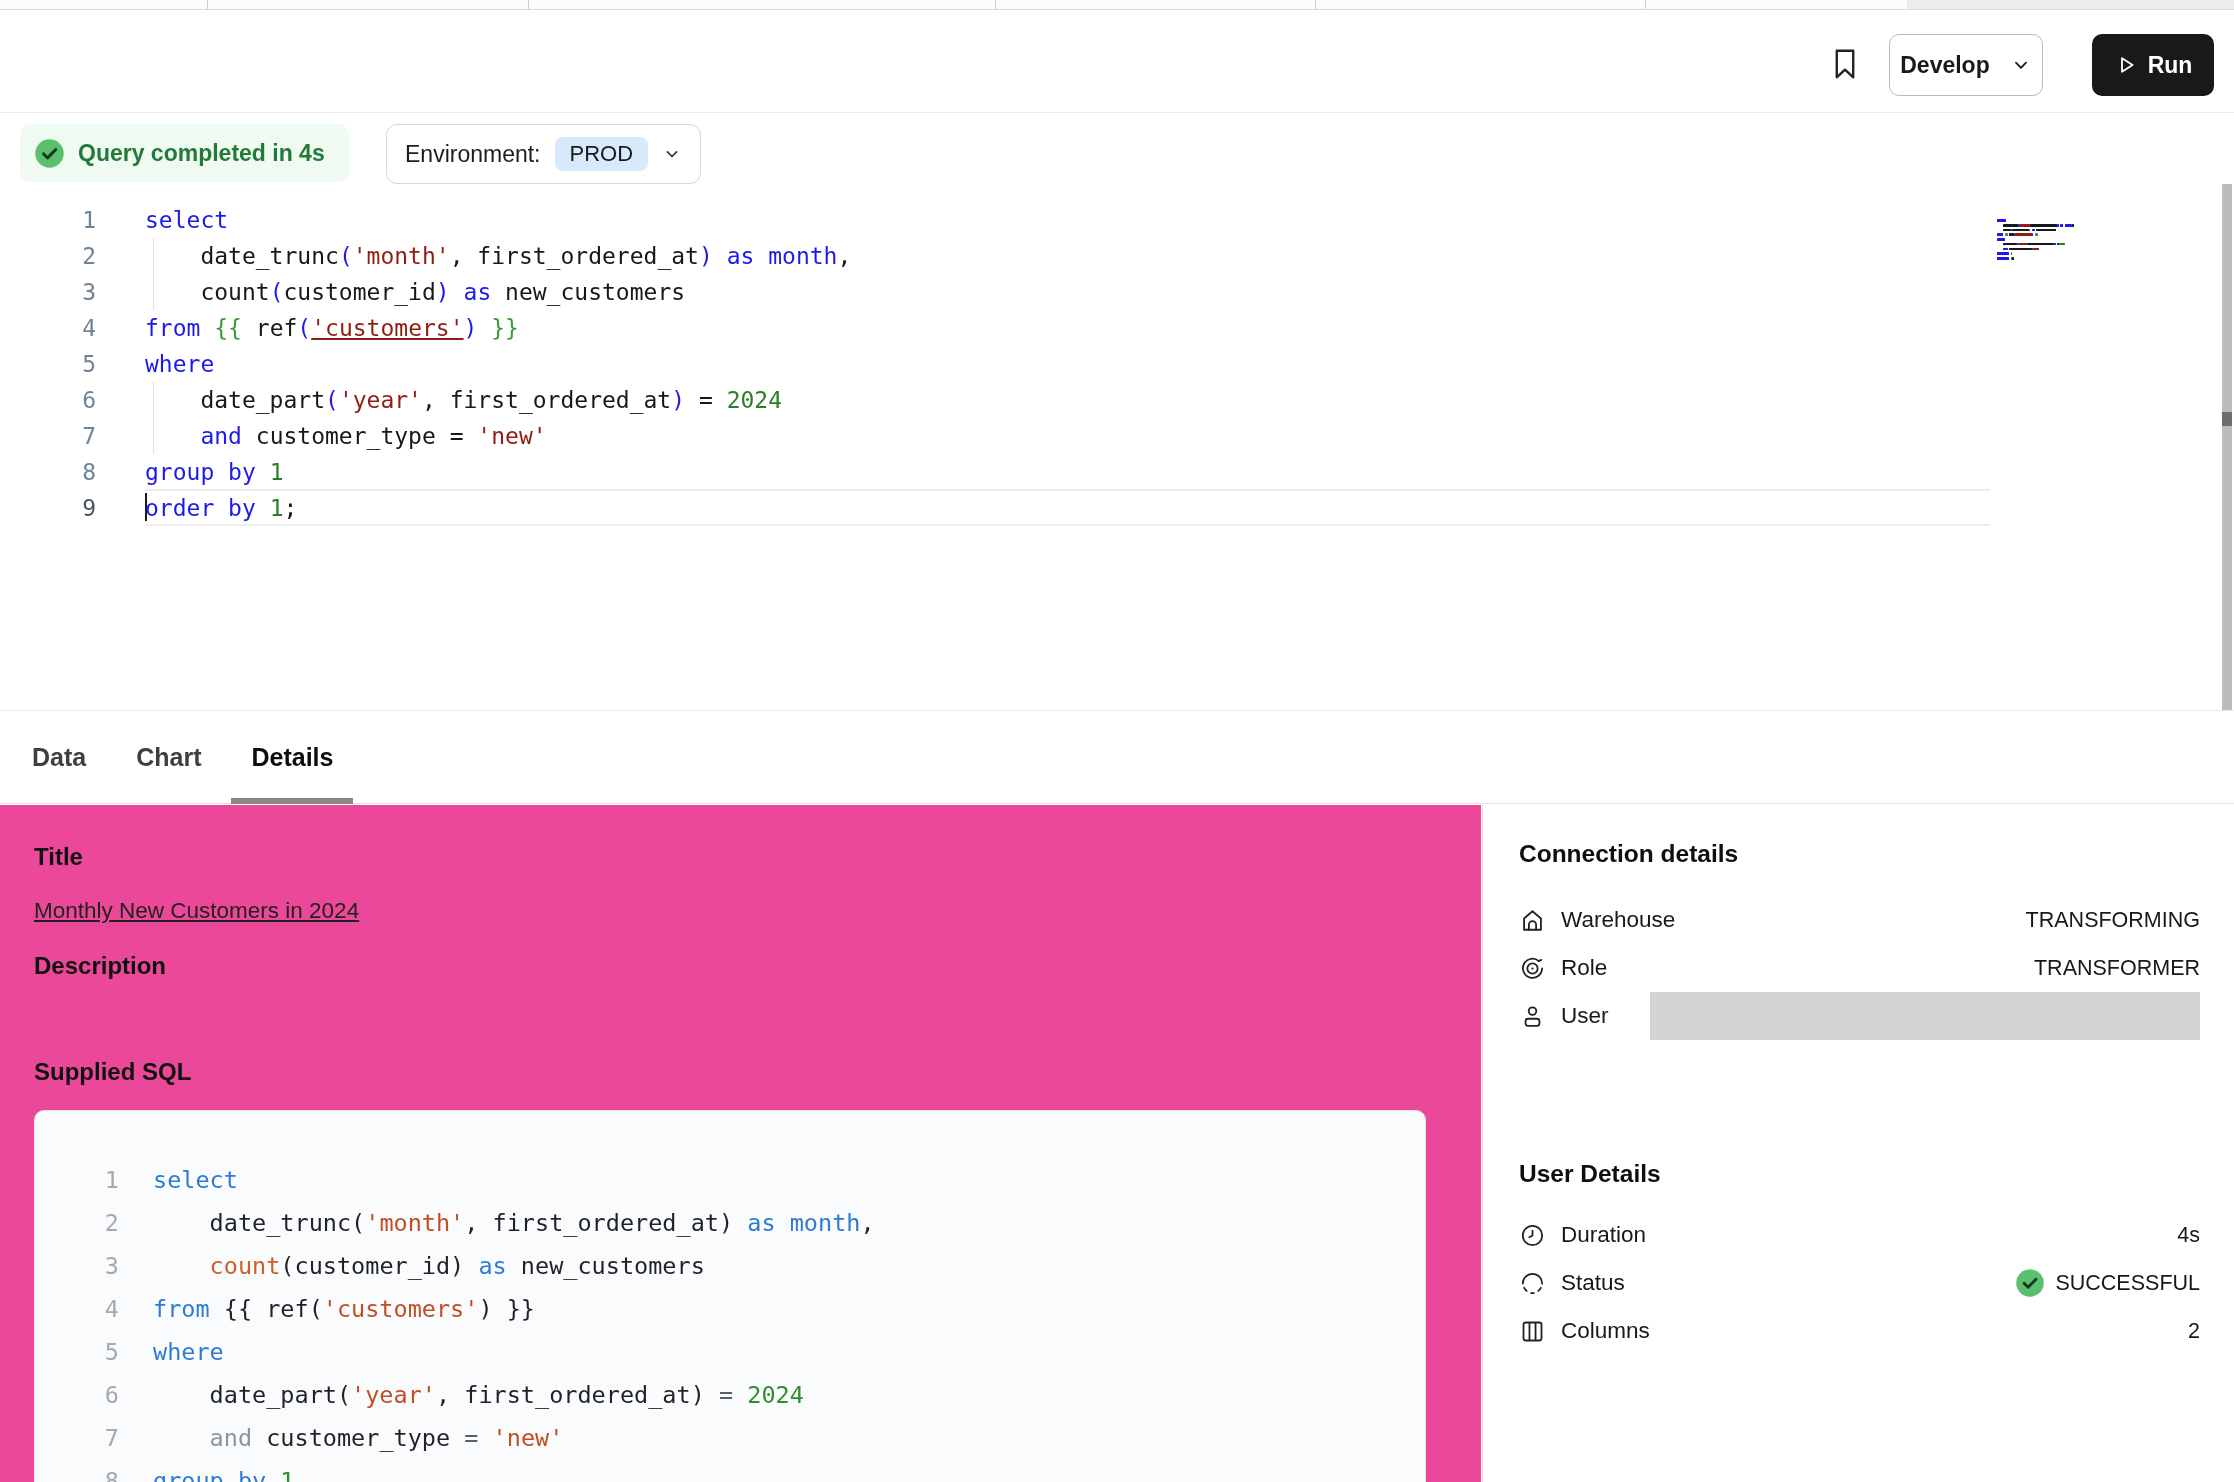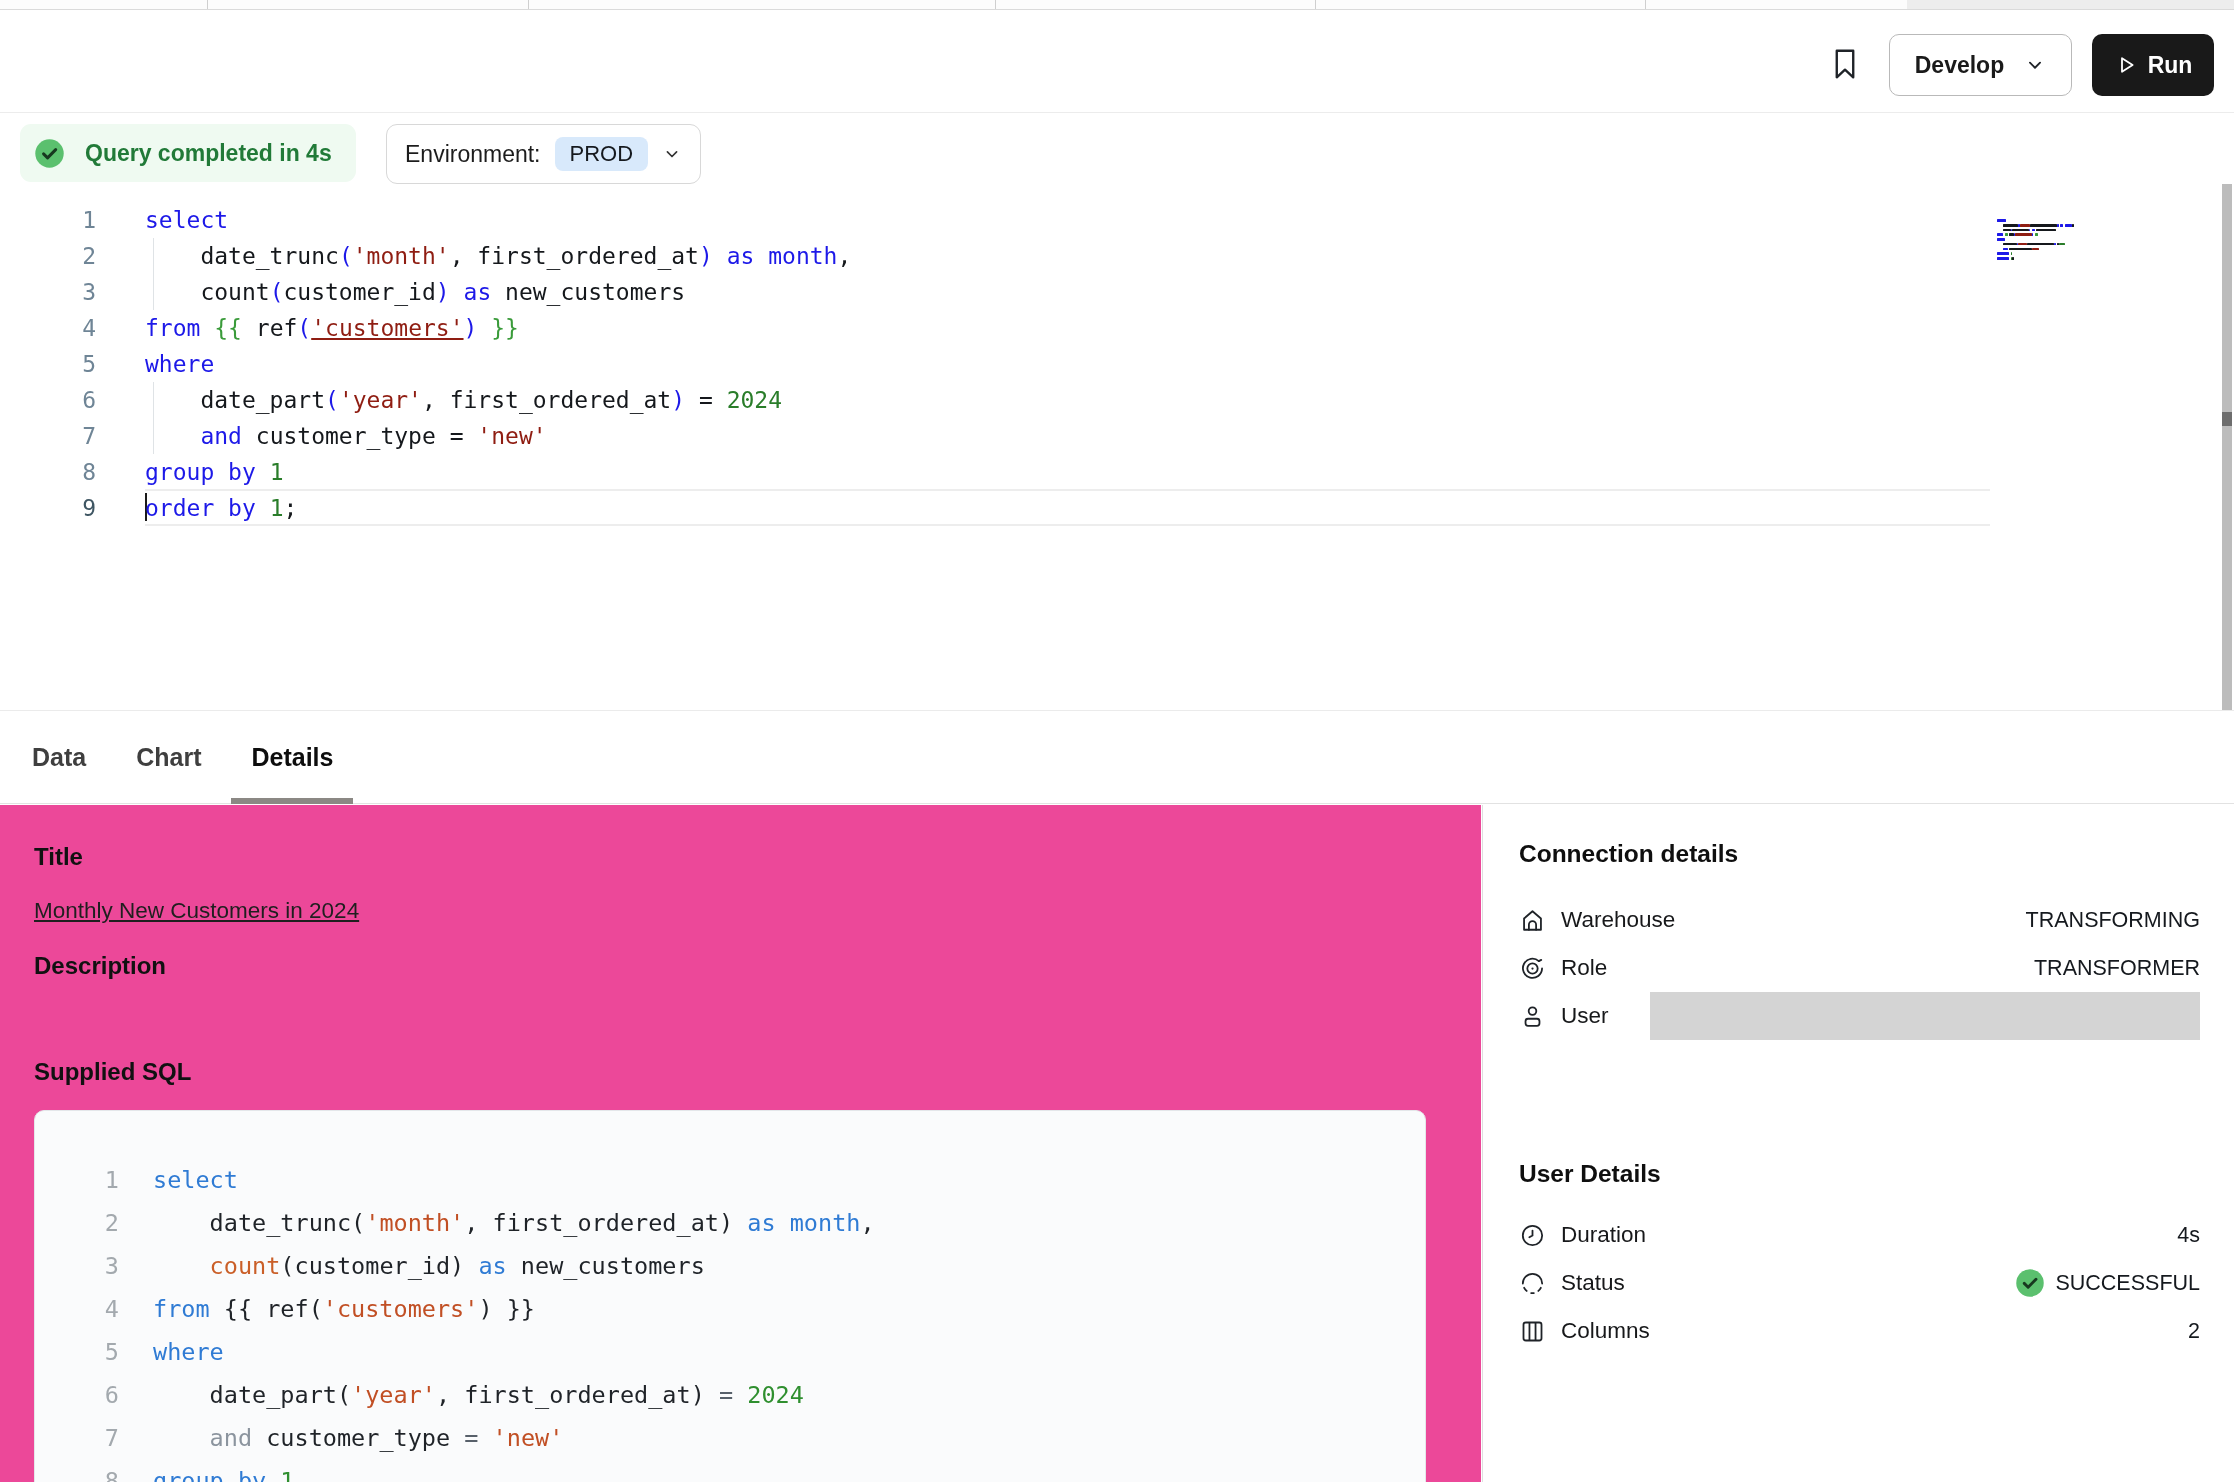--- a/index.html
+++ b/index.html
@@ -13,36 +13,36 @@
   
   .tabstrip{position:absolute;left:0;top:0;width:2234px;height:9px;background:#fcfcfc;border-bottom:1px solid #dadada;}
   .tabstrip .tdiv{position:absolute;top:0;width:1px;height:9px;background:#cfcfcf;}
   .tabstrip .tfill{position:absolute;top:0;left:1907px;right:0;height:9px;background:#ededed;}
 
   
   .toolbar{position:absolute;left:0;top:10px;width:2234px;height:102px;background:#fff;border-bottom:1px solid #ececec;}
   .icon-btn{position:absolute;background:none;border:none;padding:0;cursor:pointer;}
   .bookmark-btn{left:1826px;top:32px;width:44px;height:44px;}
   .develop-btn{
-    position:absolute;left:1889px;top:24px;height:62px;width:183px;
+    position:absolute;left:1889px;top:24px;height:62px;width:154px;
     display:flex;align-items:center;justify-content:center;gap:20px;
     background:#fff;border:1.5px solid #b9b9b9;border-radius:10px;
     font-family:"Liberation Sans",sans-serif;font-size:23px;font-weight:600;color:#1a1a1a;cursor:pointer;
   }
   .run-btn{
     position:absolute;left:2092px;top:24px;height:62px;width:122px;
     display:flex;align-items:center;justify-content:center;gap:10px;
     background:#191919;border:none;border-radius:10px;
     font-family:"Liberation Sans",sans-serif;font-size:23px;font-weight:700;color:#fff;cursor:pointer;
   }
 
   
   .status-pill{
     position:absolute;left:20px;top:124px;height:58px;
-    display:inline-flex;align-items:center;gap:20px;padding:0 24px 0 14px;
+    display:inline-flex;align-items:center;gap:13px;padding:0 24px 0 14px;
     background:#effaf1;border-radius:11px;
     font-size:23px;font-weight:600;color:#217a38;
   }
   .env-select{
     position:absolute;left:386px;top:124px;height:58px;
     display:inline-flex;align-items:center;gap:14px;padding:0 18px 0 18px;
     background:#fff;border:1.5px solid #d8d8d8;border-radius:11px;cursor:pointer;
     font-size:23px;color:#1c1c1c;
   }
   .prod-pill{background:#d8e9fb;border-radius:8px;padding:4px 15px;font-size:22px;color:#15191e;}

